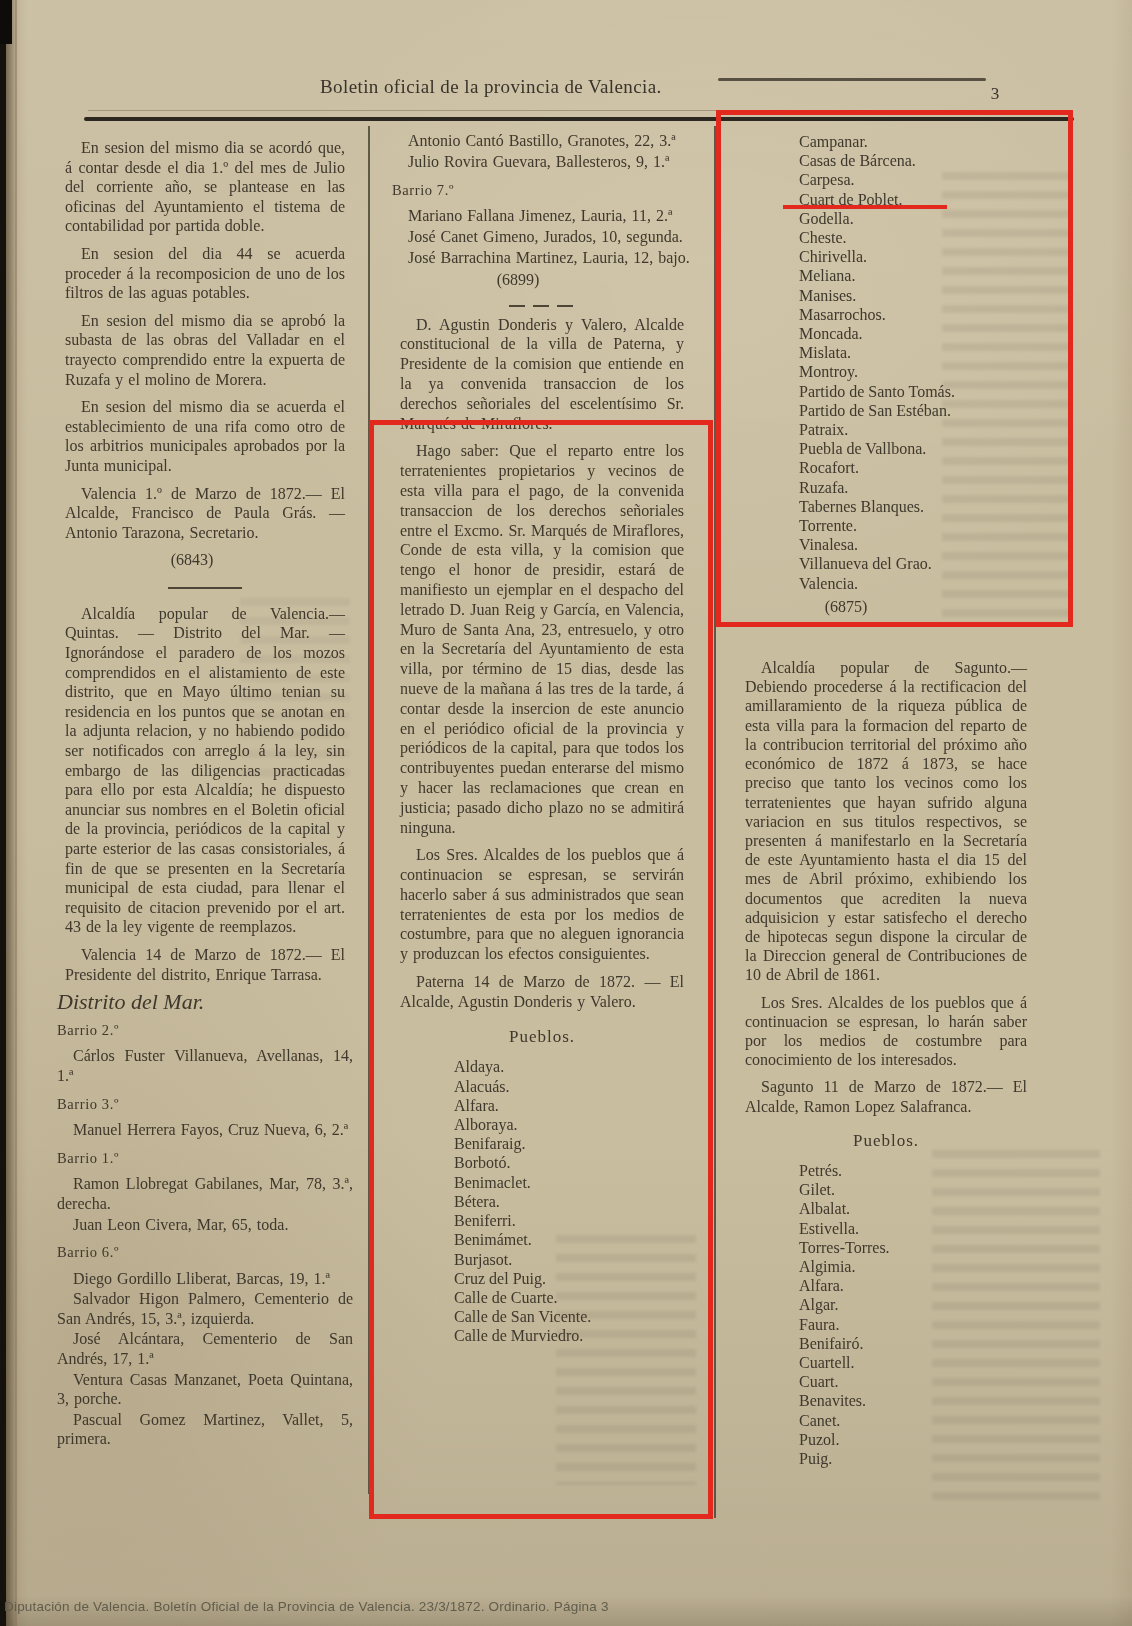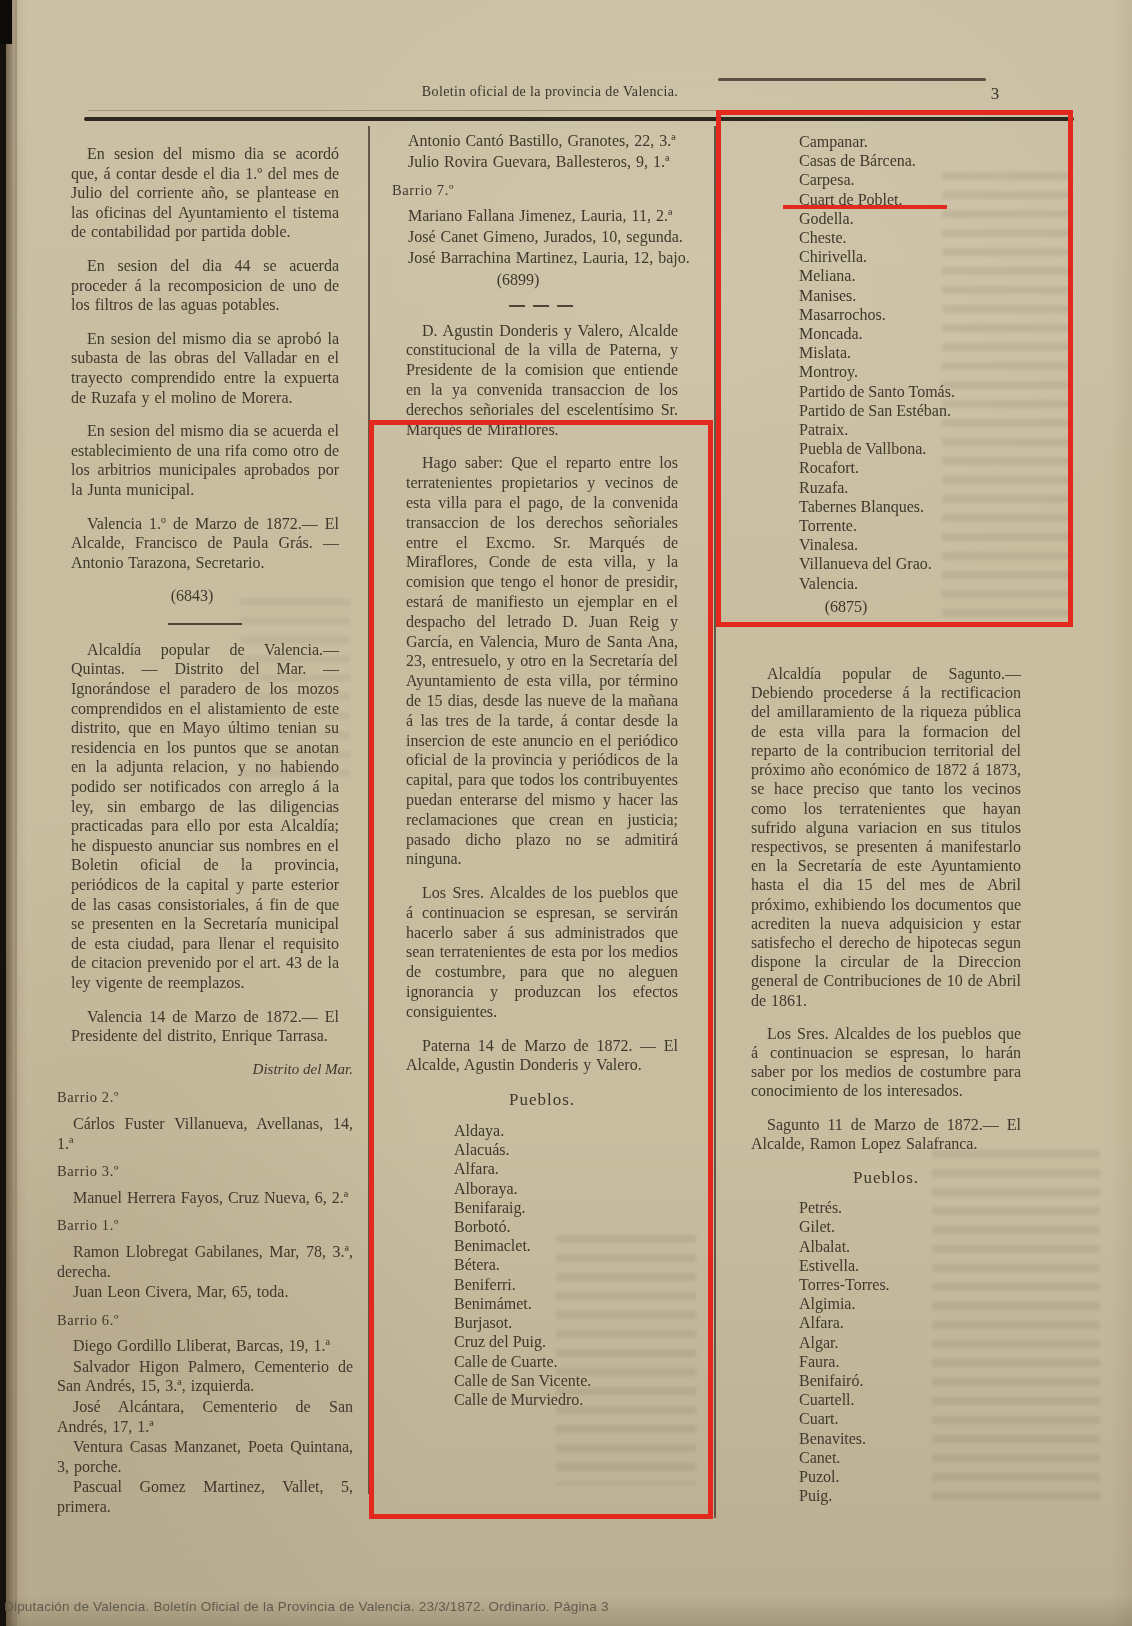--- a/index.html
+++ b/index.html
@@ -7,43 +7,43 @@
     font-family:"Liberation Serif","DejaVu Serif",serif;color:#3f382c;
     background:#c9bda0;
     background-image:
       linear-gradient(180deg, rgba(255,252,240,.06) 0%, rgba(0,0,0,0) 30%, rgba(0,0,0,0) 70%, rgba(95,80,55,.14) 100%),
       radial-gradient(ellipse 700px 500px at 62% 18%, rgba(255,250,230,.10), rgba(0,0,0,0) 70%),
       radial-gradient(ellipse 500px 700px at 8% 80%, rgba(120,100,65,.14), rgba(0,0,0,0) 70%),
       linear-gradient(90deg, rgba(80,60,35,.22) 0, rgba(0,0,0,0) 28px),
       linear-gradient(270deg, rgba(120,100,70,.12) 0, rgba(0,0,0,0) 22px);
   }
   
-  .masthead{position:absolute;left:320px;top:84px;width:460px;text-align:center;
-    font-size:14px;letter-spacing:.4px;color:#39332a;}
+  .masthead{position:absolute;left:320px;top:76px;width:460px;
+    font-size:19px;letter-spacing:.4px;color:#39332a;}
   .pagenum{position:absolute;left:975px;top:84px;width:40px;text-align:center;font-size:17px;color:#39332a;}
   .rule-thin{position:absolute;left:88px;top:110px;width:985px;height:1px;background:#9b8e73;opacity:.85;}
   .rule-thick{position:absolute;left:84px;top:117px;width:990px;height:4px;background:#2c271f;border-radius:2px;}
   .artifact-line{position:absolute;left:718px;top:78px;width:268px;height:3px;background:#3a332a;opacity:.8;border-radius:2px;}
   
   .vrule{position:absolute;width:2px;background:#453e30;opacity:.8;}
   .vrule1{left:368px;top:126px;height:1368px;}
   .vrule2{left:714px;top:126px;height:1392px;}
   
   .col{position:absolute;font-size:16px;line-height:19.6px;text-align:justify;}
   .col-left{left:57px;top:130px;width:296px;}
   .col-mid{left:392px;top:130px;width:300px;line-height:19.8px;}
   .col-right{left:737px;top:132px;width:298px;line-height:19.2px;}
-  .block-p,.block-entry{text-indent:16px;margin:14px;word-spacing:1px;}
+  .block-p,.block-entry{text-indent:16px;margin:8px;word-spacing:1px;}
   .block-entry{margin:1px 0;}
   .block-ref{text-align:center;margin:2px 0 0 0;}
   .col-left  .block-ref{padding-right:26px;}
   .col-mid   .block-ref{padding-right:48px;}
   .col-right .block-ref{padding-right:80px;margin-top:4px;}
   .block-heading-small{text-indent:0;font-size:14.5px;letter-spacing:.6px;margin:9px 0 6px;}
-  .block-heading-italic{text-align:right;text-indent:0;font-style:italic;font-size:15px;margin:7px 0 2px;}
+  .block-heading-italic{text-align:left;text-indent:0;font-style:italic;font-size:22px;margin:7px 0 2px;}
   .block-list-heading{text-align:center;text-indent:0;font-size:17px;letter-spacing:1px;margin:15px 0 11px;}
   .block-list{padding-left:62px;text-align:left;}
   .pueblo{line-height:19.2px;}
   .block-divider{width:74px;height:2px;background:#4d4536;margin:17px auto 15px;}
   .block-divider-dash{width:66px;height:2px;margin:15px auto 7px;
     background:repeating-linear-gradient(90deg,#4d4536 0 16px,rgba(0,0,0,0) 16px 24px);}
   .block-spacer{height:34px;}
   .col-mid .block-p{margin-bottom:1px;}
   
   .anno{position:absolute;border:5px solid #e3281e;z-index:6;pointer-events:none;}

